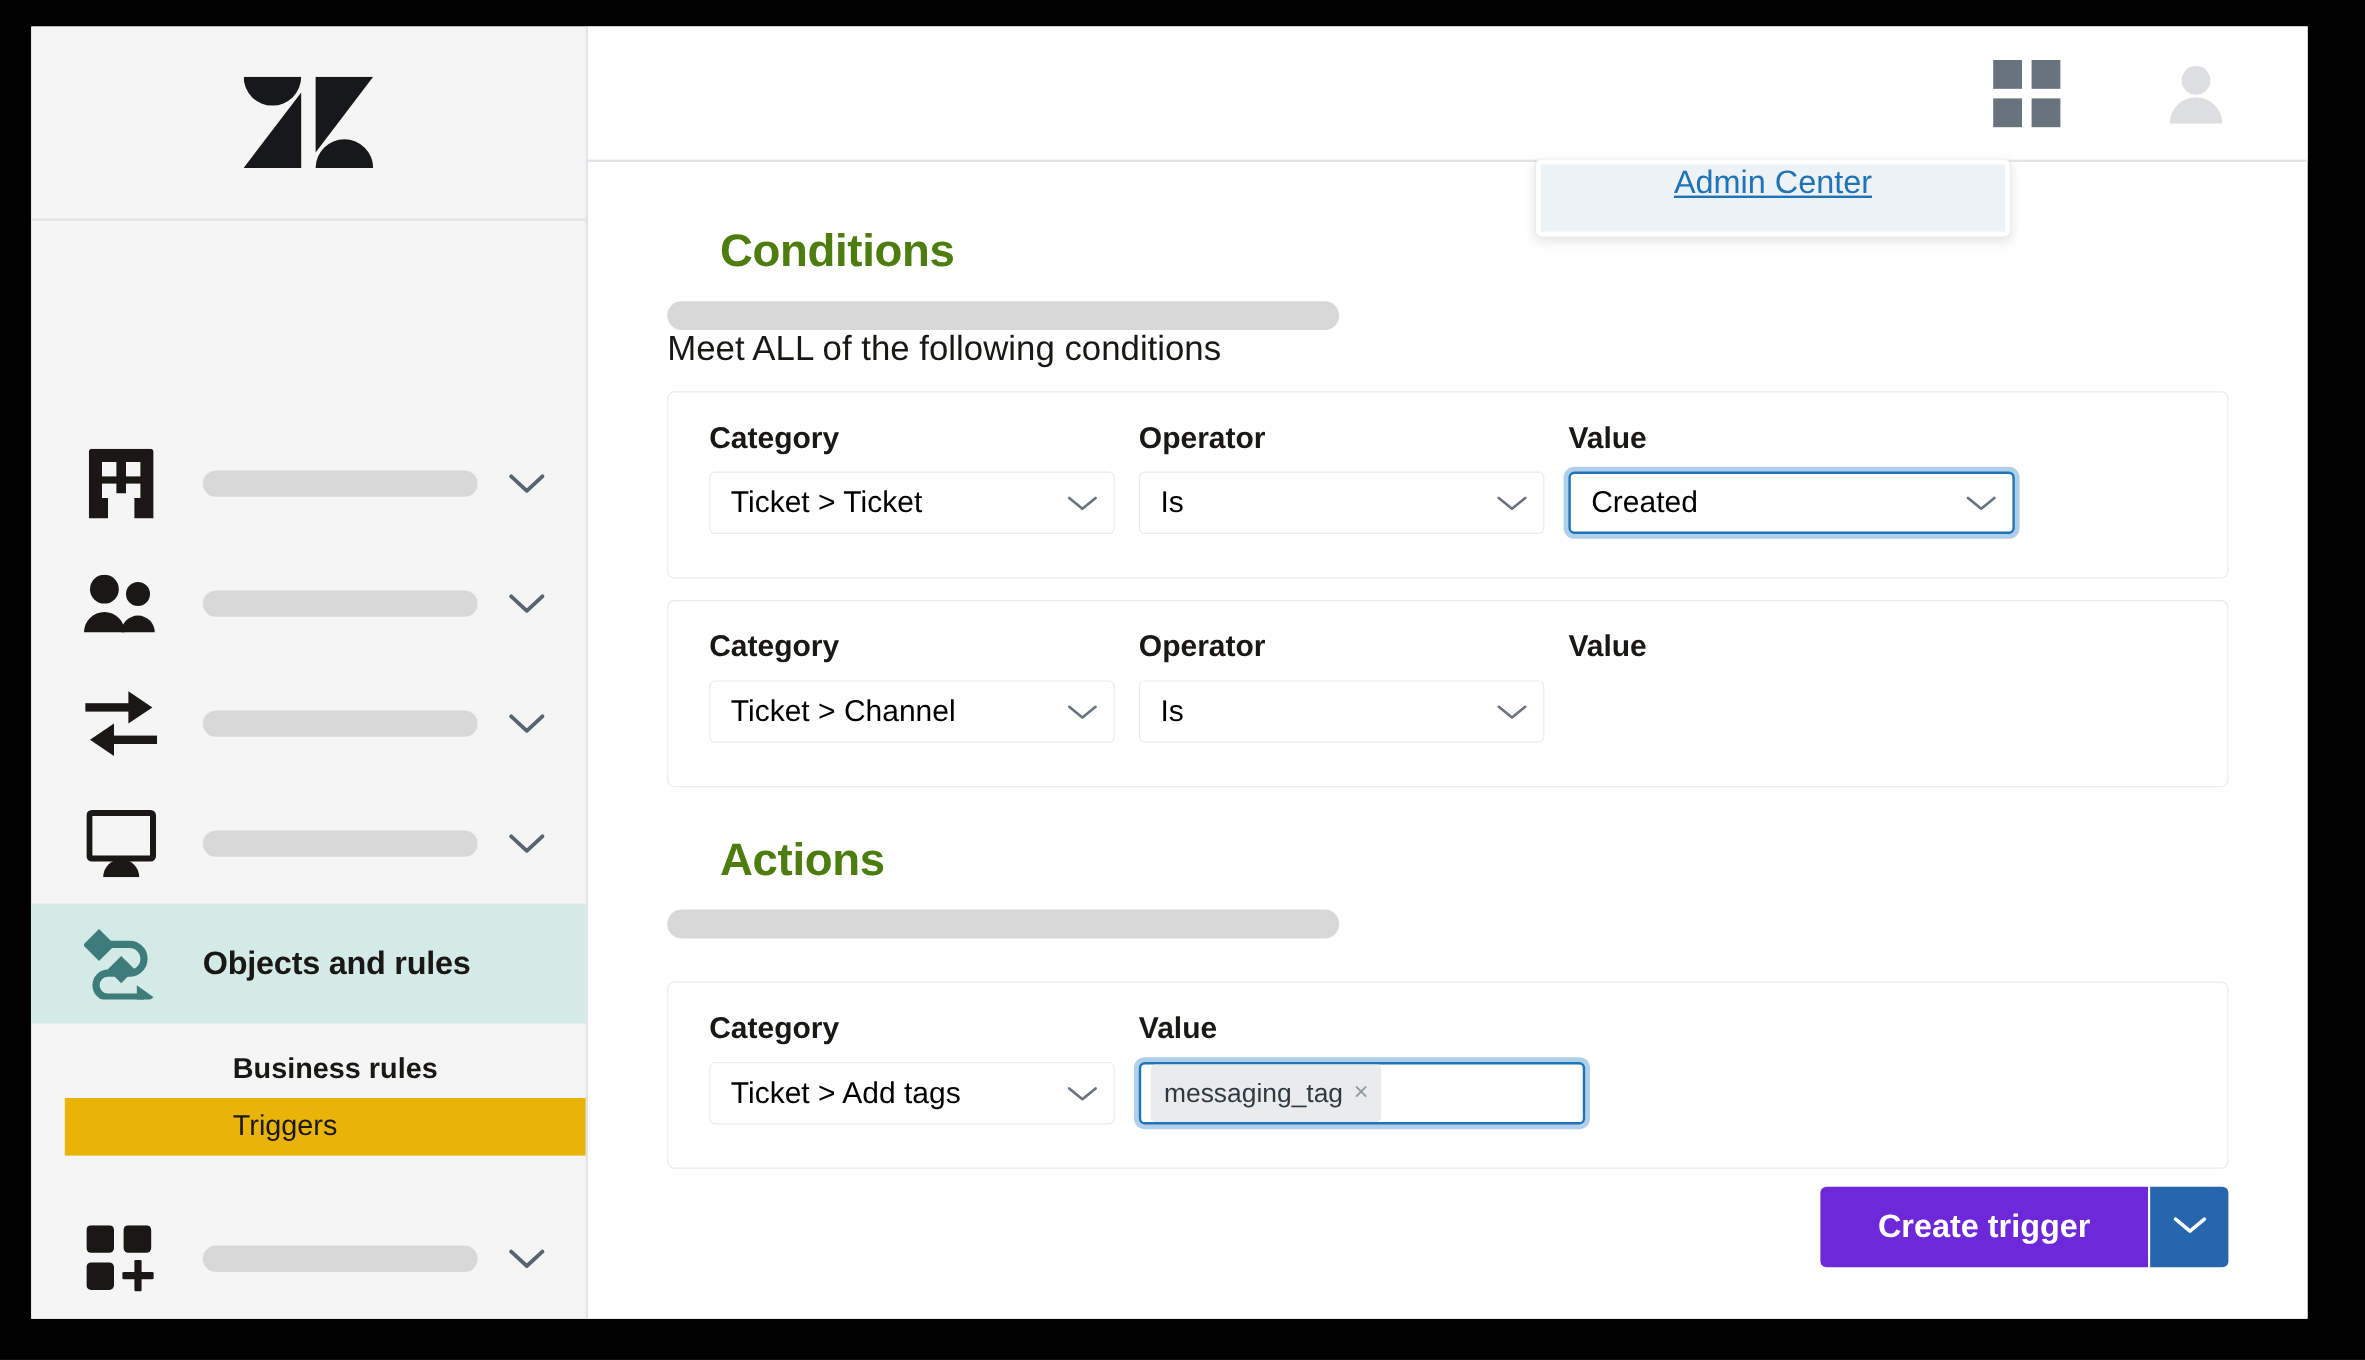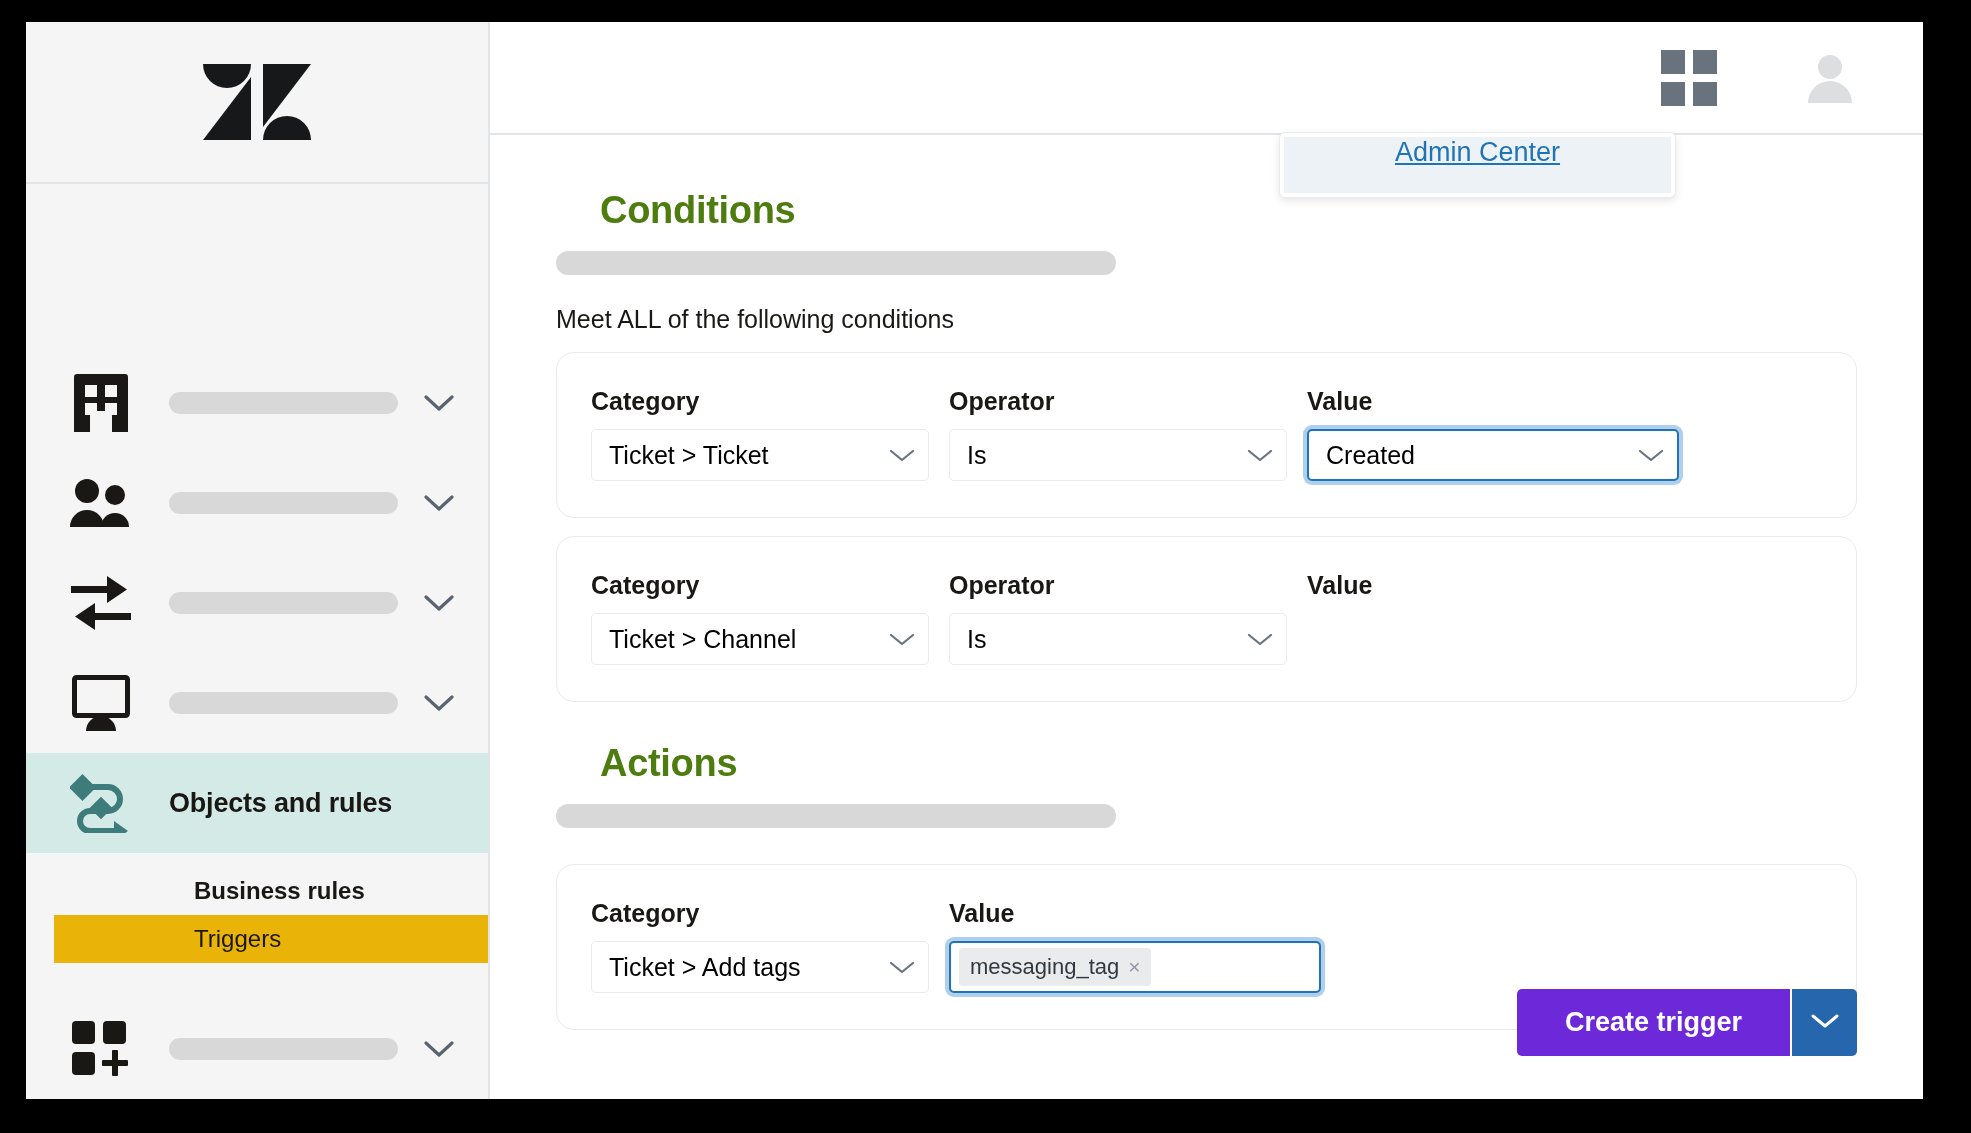--- a/index.html
+++ b/index.html
@@ -166,31 +166,30 @@
     margin-left: 44px;
   }
   .skeleton-bar {
     height: 24px;
     width: 560px;
     background: #d8d8d8;
     border-radius: 12px;
     margin-top: 19px;
   }
   .sub-label {
-    font-size: 25px;
+    font-size: 29px;
     color: #1a1814;
-    margin-top: 30px;
   }
 
   .card {
     border: 1px solid #e9ebed;
-    border-radius: 18px;
+    border-radius: 6px;
     background: #fff;
     margin-top: 18px;
-    padding: 34px 34px 36px 34px;
+    padding: 24px 34px 36px 34px;
     display: flex;
     gap: 0;
   }
   .field { width: 338px; margin-right: 20px; }
   .field.value { width: 372px; }
   .field-label {
     font-size: 25px;
     font-weight: bold;
     color: #1a1814;
     margin-bottom: 13px;
@@ -221,21 +220,21 @@
     border-radius: 5px;
     background: #fff;
     display: flex;
     align-items: center;
     padding: 0 8px;
     width: 372px;
   }
   .chip {
     background: #e9ebed;
     border-radius: 4px;
-    height: 38px;
+    height: 48px;
     display: flex;
     align-items: center;
     gap: 9px;
     padding: 0 11px;
     font-size: 22px;
     color: #2f3941;
   }
   .chip .x { color: #8f98a1; font-size: 21px; cursor: pointer; }
 
   

